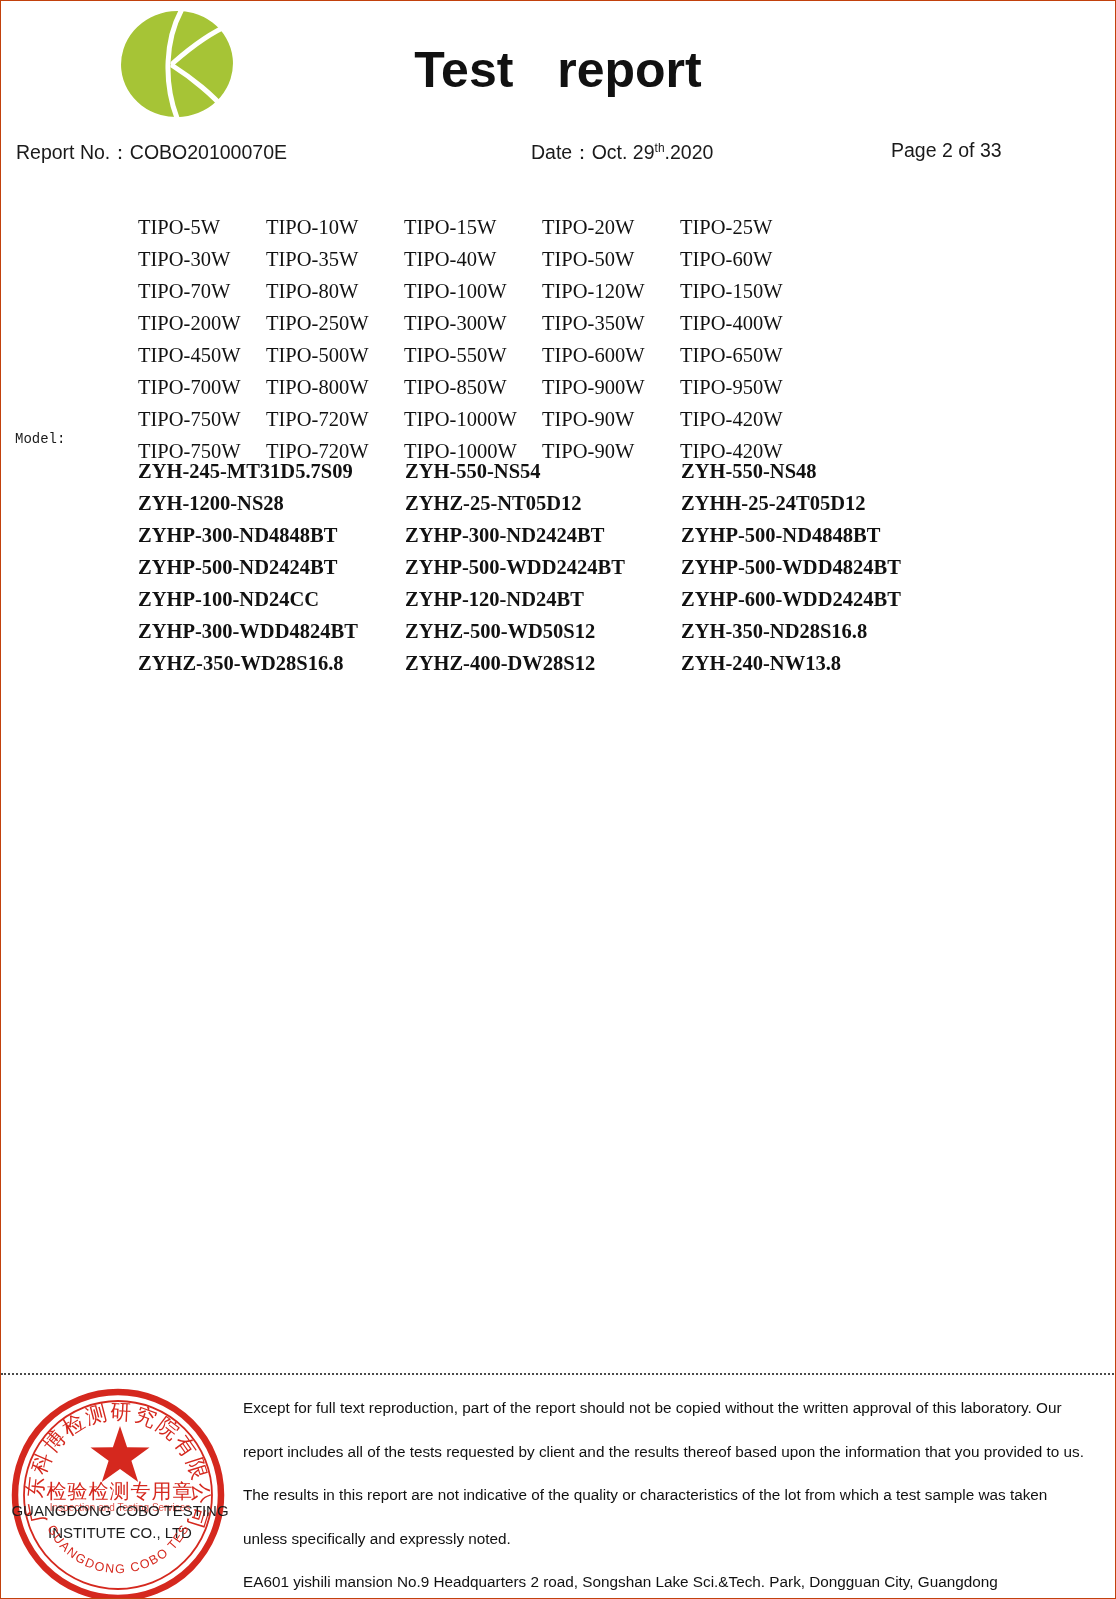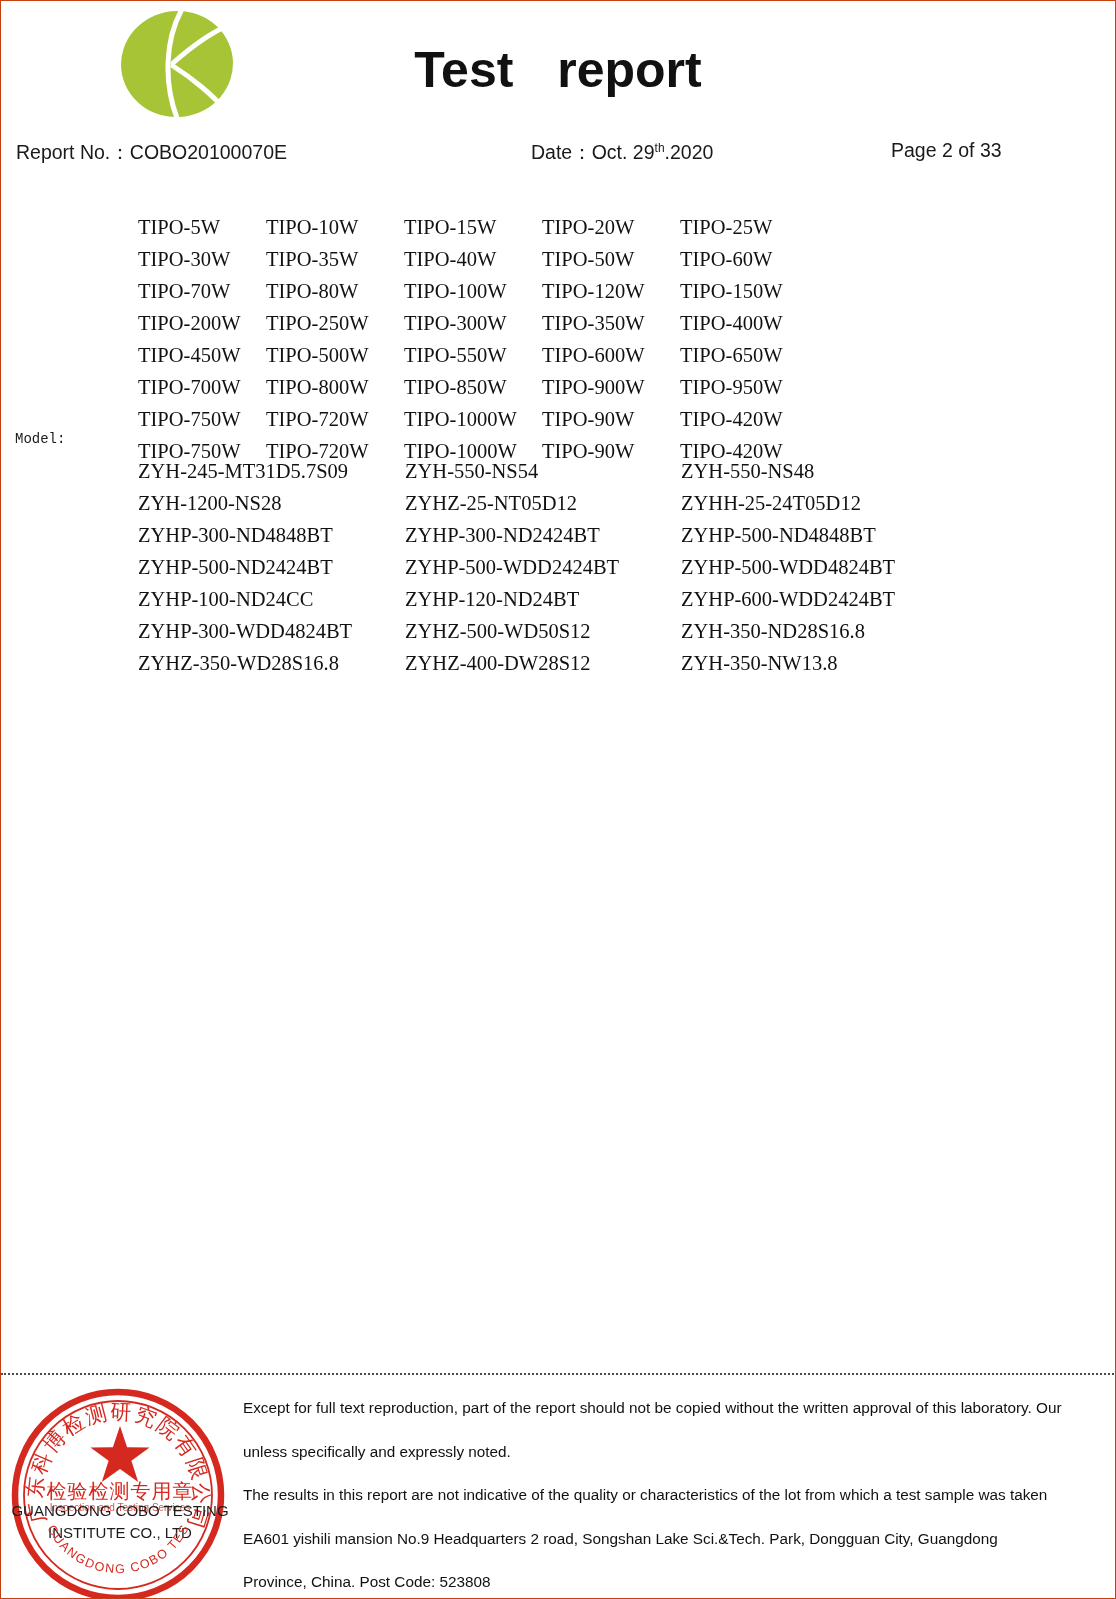--- a/index.html
+++ b/index.html
@@ -29,21 +29,21 @@
   
   .model-label{position:absolute;left:14px;top:422px;height:32px;line-height:32px;font-size:14px;font-family:Liberation Mono, monospace;}
   #tipo-grid{
     position:absolute;left:137px;top:210px;display:grid;
     grid-template-columns:128px 138px 138px 138px auto;
     font-family:Liberation Serif, serif;font-size:20.5px;color:#111;
   }
   #zyh-grid{
     position:absolute;left:137px;top:454px;display:grid;
     grid-template-columns:267px 276px auto;
-    font-family:"Liberation Serif","DejaVu Serif",serif;font-size:20.5px;color:#111;
+    font-family:"Liberation Serif","DejaVu Serif",serif;font-size:20.5px;color:#111;font-weight:bold;
   }
   .cell{height:32px;line-height:32px;white-space:nowrap;}
   
   .sep{position:absolute;top:1372px;left:0;width:1116px;border-top:2px dotted #4a4a4a;height:0;}
   .footer-text{position:absolute;left:242px;top:1377px;width:866px;font-size:15.3px;color:#111;}
   .fline{height:27.6px;line-height:27.6px;white-space:nowrap;margin-top:16px;}
   .contact{position:relative;height:27.6px;line-height:27.6px;}
   .contact span{position:absolute;white-space:nowrap;}
   .c-tel{left:0;}
   .c-fax{left:263px;}
@@ -132,30 +132,31 @@
       <div class="cell">ZYHP-500-WDD2424BT</div>
       <div class="cell">ZYHP-500-WDD4824BT</div>
       <div class="cell">ZYHP-100-ND24CC</div>
       <div class="cell">ZYHP-120-ND24BT</div>
       <div class="cell">ZYHP-600-WDD2424BT</div>
       <div class="cell">ZYHP-300-WDD4824BT</div>
       <div class="cell">ZYHZ-500-WD50S12</div>
       <div class="cell">ZYH-350-ND28S16.8</div>
       <div class="cell">ZYHZ-350-WD28S16.8</div>
       <div class="cell">ZYHZ-400-DW28S12</div>
-      <div class="cell">ZYH-350-NW13.8</div>
+      <div class="cell">ZYH-240-NW13.8</div>
     </div>
 
   <div class="sep"></div>
 
   <div class="footer-text">
     <div id="disclaimer-lines">
         <div class="fline">Except for full text reproduction, part of the report should not be copied without the written approval of this laboratory. Our</div>
+        <div class="fline">report includes all of the tests requested by client and the results thereof based upon the information that you provided to us.</div>
+        <div class="fline">The results in this report are not indicative of the quality or characteristics of the lot from which a test sample was taken</div>
         <div class="fline">unless specifically and expressly noted.</div>
-        <div class="fline">The results in this report are not indicative of the quality or characteristics of the lot from which a test sample was taken</div>
       </div>
     <div class="fline">EA601 yishili mansion No.9 Headquarters 2 road, Songshan Lake Sci.&amp;Tech. Park, Dongguan City, Guangdong</div>
     <div class="fline">Province, China. Post Code: 523808</div>
     <div class="contact">
       <span class="c-tel">
           <span>Tel：</span>
           <span>86-769-26622263</span>
         </span>
       <span class="c-fax">
           <span>Fax：</span>

